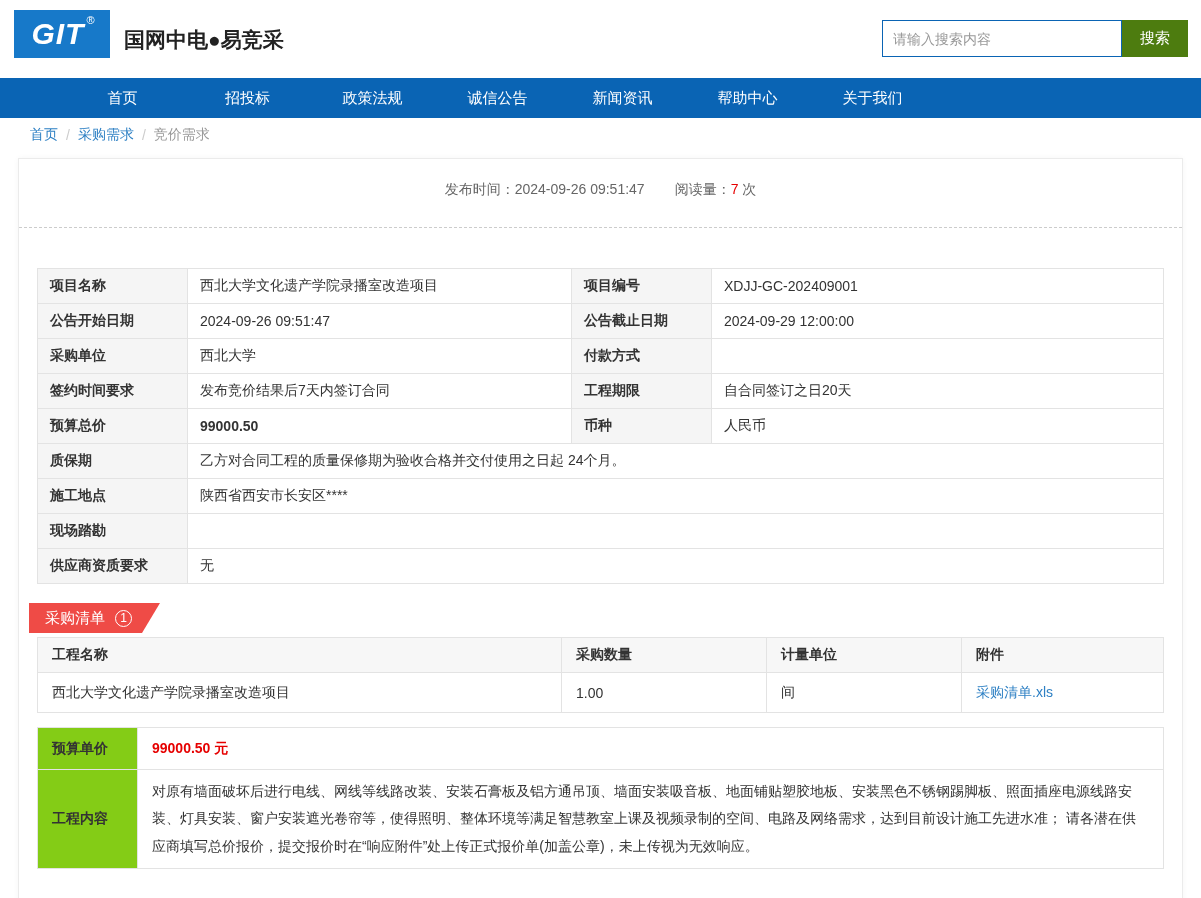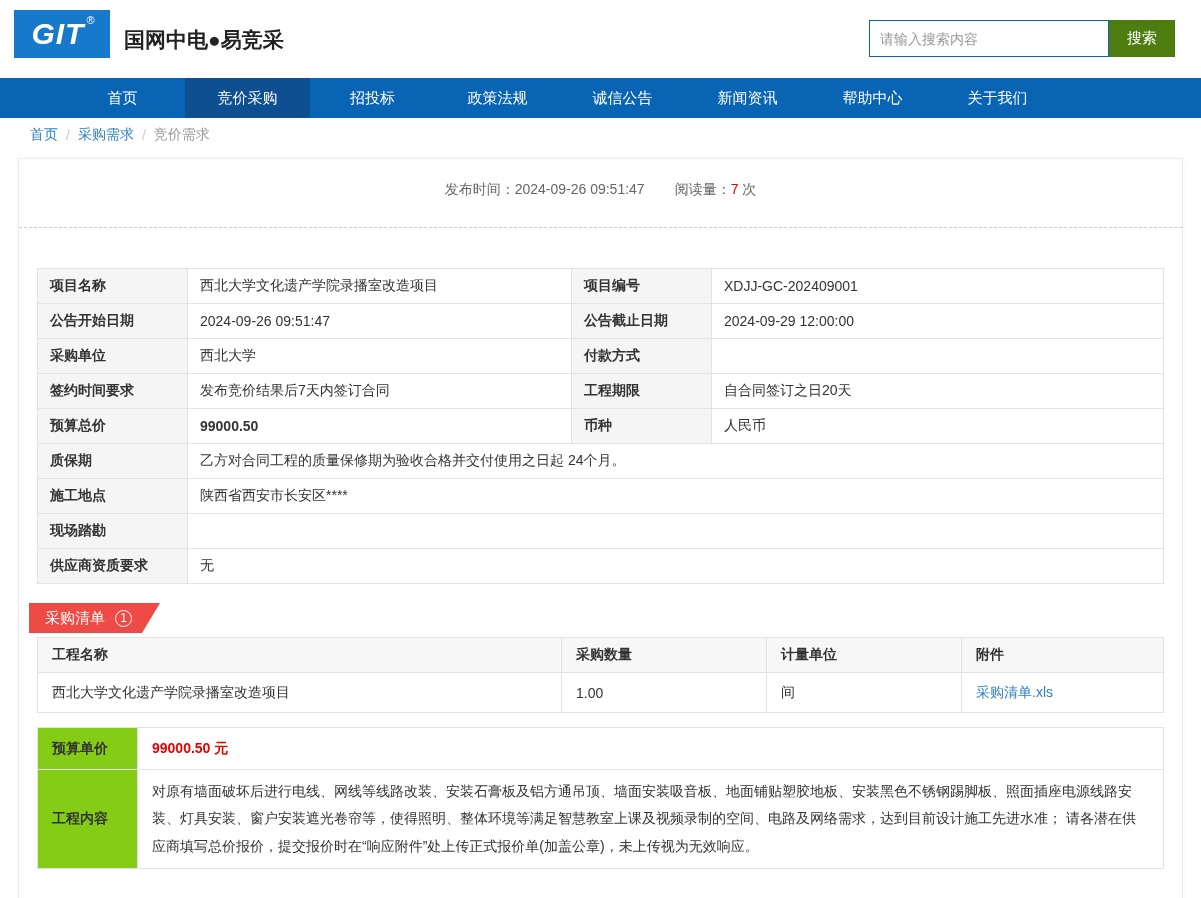--- a/index.html
+++ b/index.html
@@ -8,21 +8,21 @@
 
   
   .top-header { position: relative; height: 78px; background: #fff; }
   .logo-box { position: absolute; left: 14px; top: 10px; width: 96px; height: 48px;
     background: #1779c9; color: #fff; display: flex; align-items: center; justify-content: center;
     cursor: pointer; }
   .logo-text { font-size: 30px; font-weight: bold; font-style: italic; letter-spacing: 1px; }
   .logo-reg { font-size: 11px; vertical-align: top; position: relative; top: -14px; left: 2px;
     font-style: normal; font-weight: normal; }
   .site-name { position: absolute; left: 124px; top: 26px; font-size: 21px; font-weight: bold; color: #222; }
-  .search-wrap { position: absolute; right: 26px; top: 20px; display: flex; border-radius: 17px; }
+  .search-wrap { position: absolute; right: 13px; top: 20px; display: flex; border-radius: 17px; }
   .search-input { width: 240px; height: 37px; border: 1px solid #0a64b4; outline: none;
     padding: 0 10px; font-size: 14px; color: #333; font-family: inherit; }
   .search-input::placeholder { color: #999; }
   .search-btn { width: 66px; height: 37px; background: #4d7c0f; color: #fff; border: none;
     font-size: 15px; cursor: pointer; font-family: inherit; }
 
   
   .nav-bar { height: 40px; background: #0a64b4; display: flex; padding-left: 60px; }
   .nav-item { width: 125px; line-height: 40px; text-align: center; color: #fff; font-size: 15px;
     cursor: pointer; }
@@ -89,21 +89,20 @@
   </div>
   <div class="site-name">国网中电●易竞采</div>
   <div class="search-wrap">
     <input class="search-input" placeholder="请输入搜索内容" style="">
     <button class="search-btn">搜索</button>
   </div>
 </div>
 
 <div class="nav-bar">
   <div class="nav-item">首页</div>
-  <div class="nav-item active">竞价采购</div>
   <div class="nav-item">招投标</div>
   <div class="nav-item">政策法规</div>
   <div class="nav-item">诚信公告</div>
   <div class="nav-item">新闻资讯</div>
   <div class="nav-item">帮助中心</div>
   <div class="nav-item">关于我们</div>
 </div>
 
 <div class="breadcrumb">
   <span class="crumb-link">首页</span>

